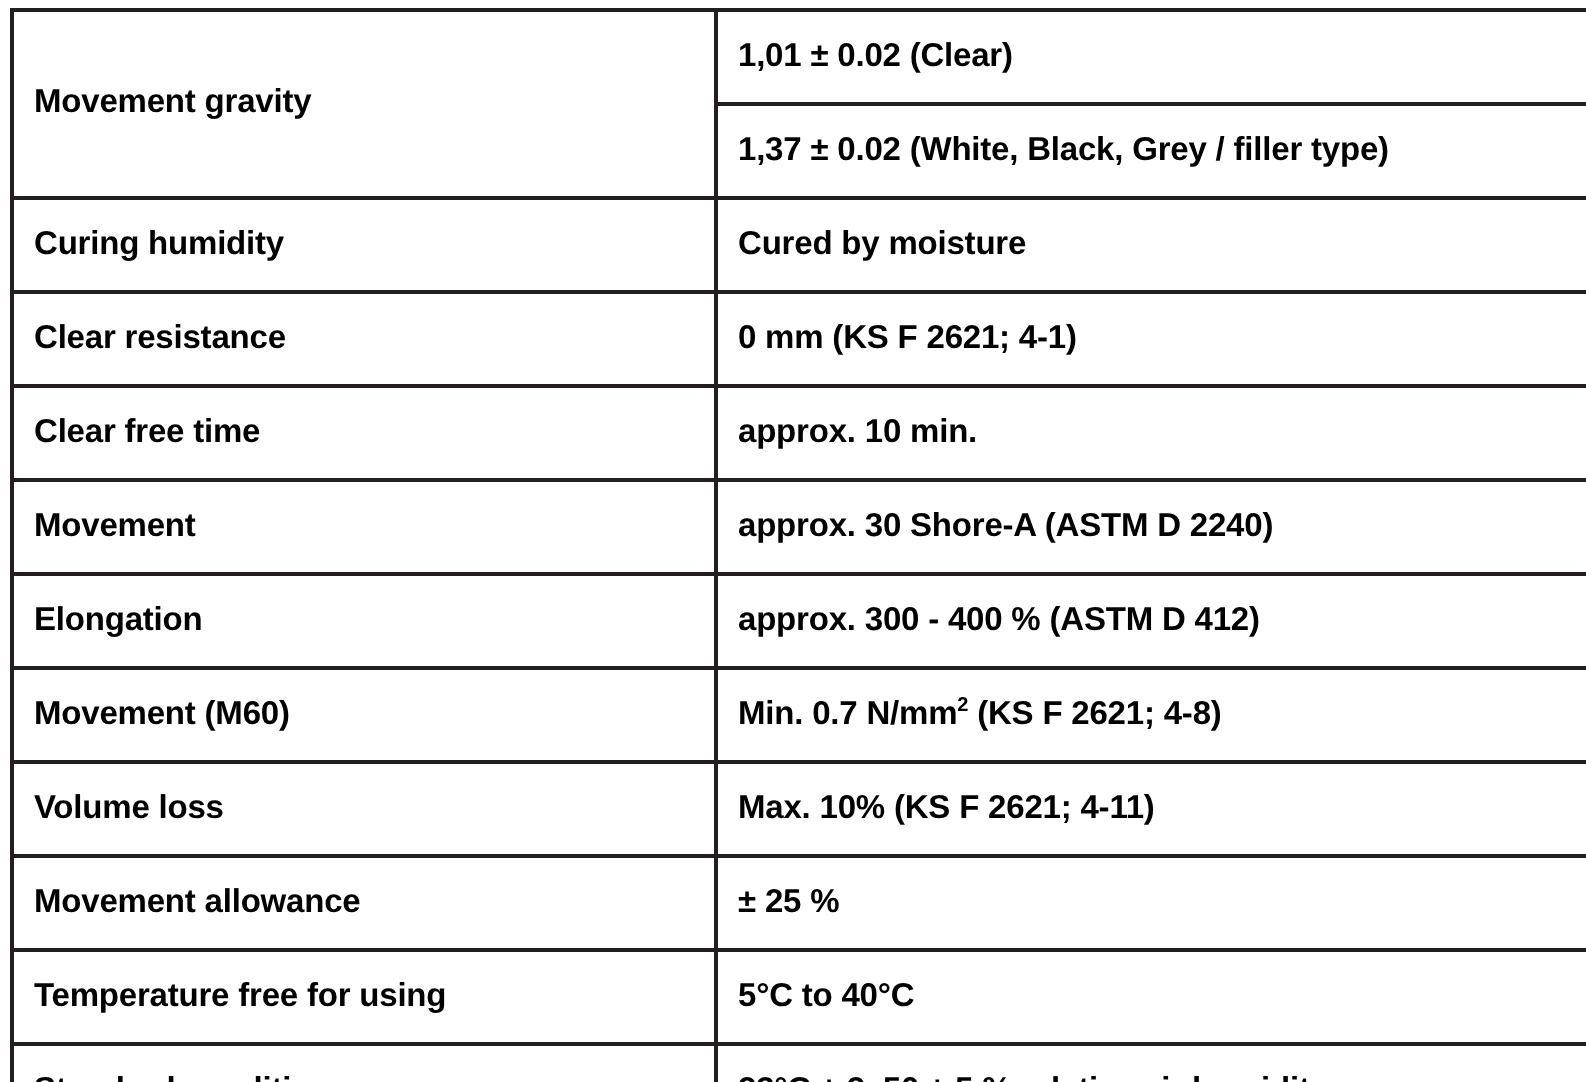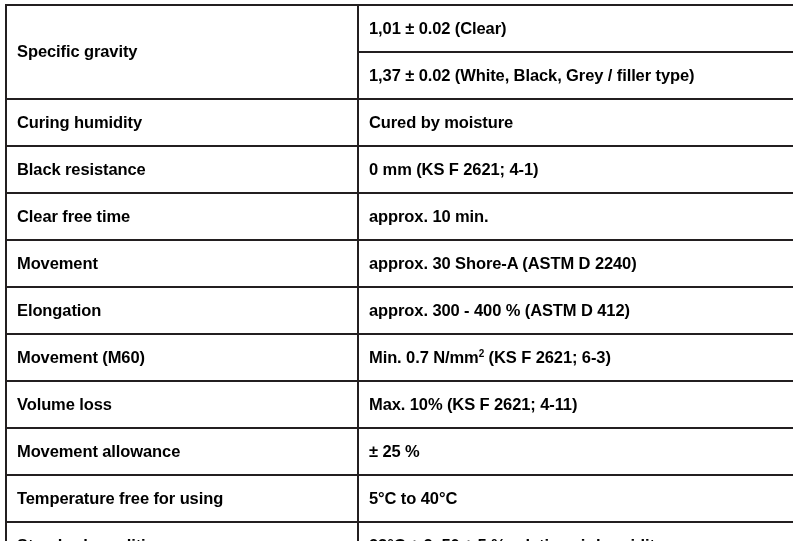--- a/index.html
+++ b/index.html
@@ -43,49 +43,49 @@
     vertical-align: super;
     line-height: 0;
   }
 </style>
 </head>
 <body>
 
 <table id="spec-table">
   <tbody>
     <tr class="row-tall">
-      <td class="label" rowspan="2">Specific gravity</td>
+      <td class="label" rowspan="2">Movement gravity</td>
       <td class="value">1,01 ± 0.02 (Clear)</td>
     </tr>
     <tr class="row-tall">
       <td class="value">1,37 ± 0.02 (White, Black, Grey / filler type)</td>
     </tr>
     <tr class="row-tall">
       <td class="label">Curing humidity</td>
       <td class="value">Cured by moisture</td>
     </tr>
     <tr class="row-tall">
-      <td class="label">Black resistance</td>
+      <td class="label">Clear resistance</td>
       <td class="value">0 mm (KS F 2621; 4-1)</td>
     </tr>
     <tr class="row-tall">
       <td class="label">Clear free time</td>
       <td class="value">approx. 10 min.</td>
     </tr>
     <tr class="row-tall">
       <td class="label">Movement</td>
       <td class="value">approx. 30 Shore-A (ASTM D 2240)</td>
     </tr>
     <tr class="row-tall">
       <td class="label">Elongation</td>
       <td class="value">approx. 300 - 400 % (ASTM D 412)</td>
     </tr>
     <tr class="row-tall">
       <td class="label">Movement (M60)</td>
-      <td class="value"><span>Min. 0.7 N/mm</span><sup>2</sup><span> (KS F 2621; 6-3)</span></td>
+      <td class="value"><span>Min. 0.7 N/mm</span><sup>2</sup><span> (KS F 2621; 4-8)</span></td>
     </tr>
     <tr class="row-tall">
       <td class="label">Volume loss</td>
       <td class="value">Max. 10% (KS F 2621; 4-11)</td>
     </tr>
     <tr class="row-tall">
       <td class="label">Movement allowance</td>
       <td class="value">± 25 %</td>
     </tr>
     <tr class="row-tall">

